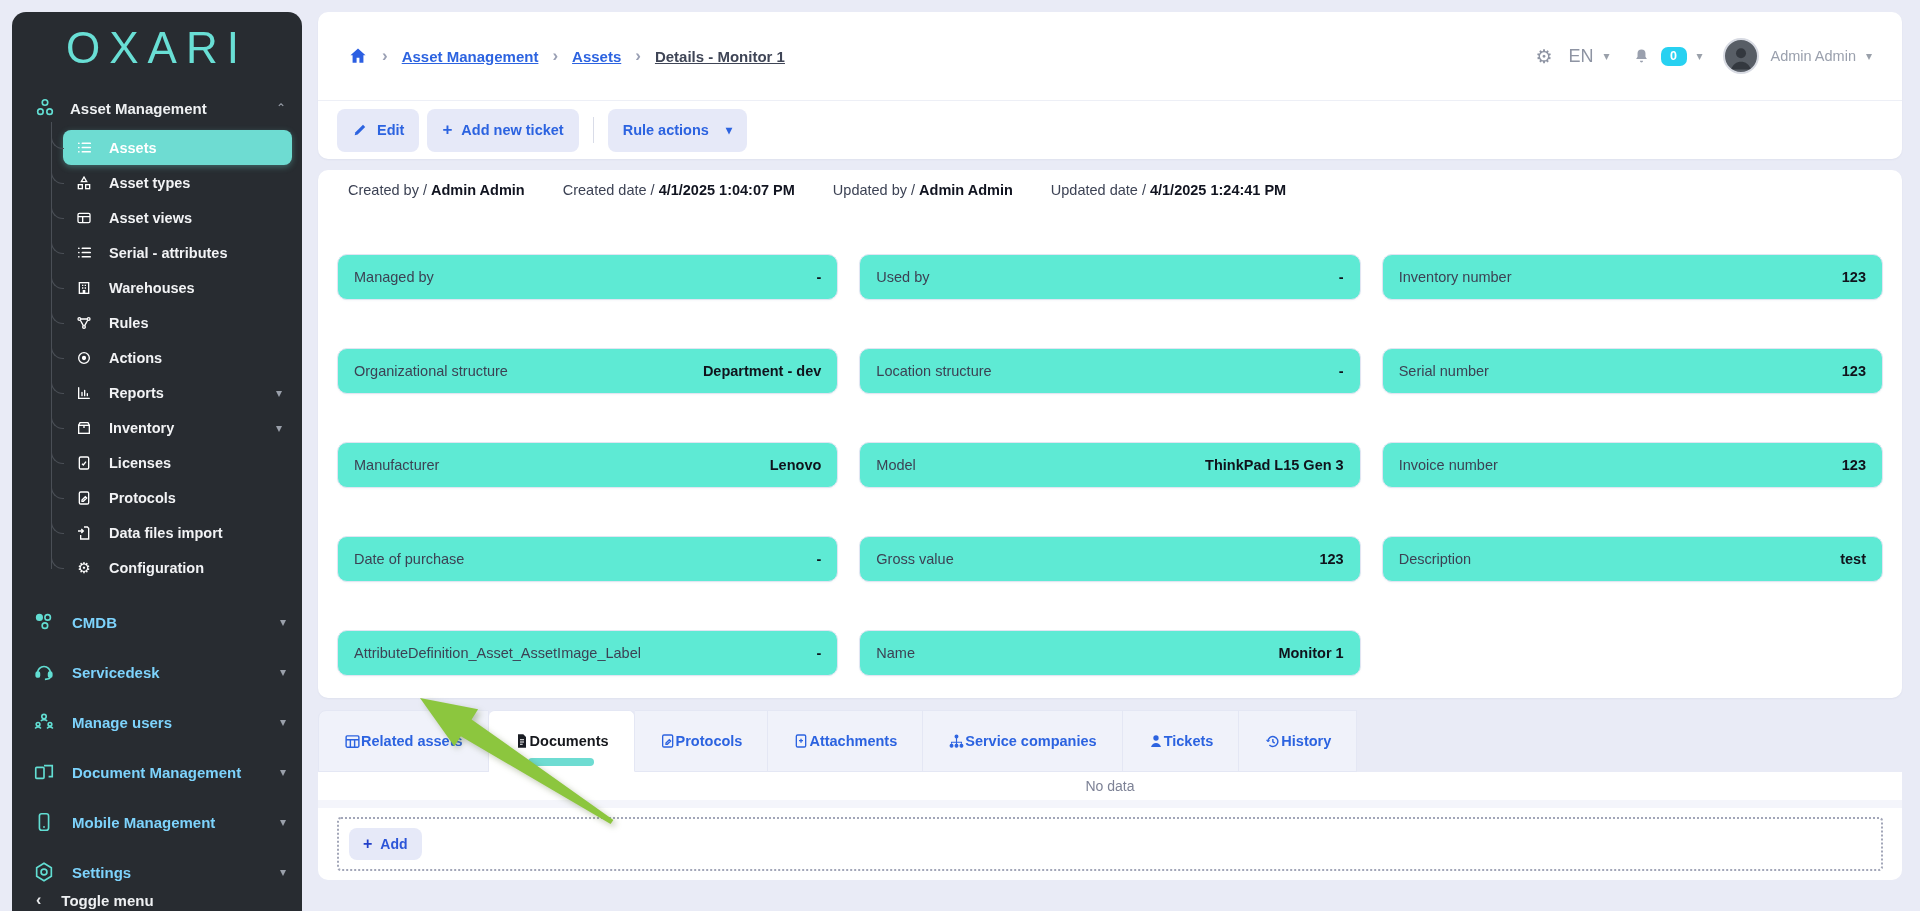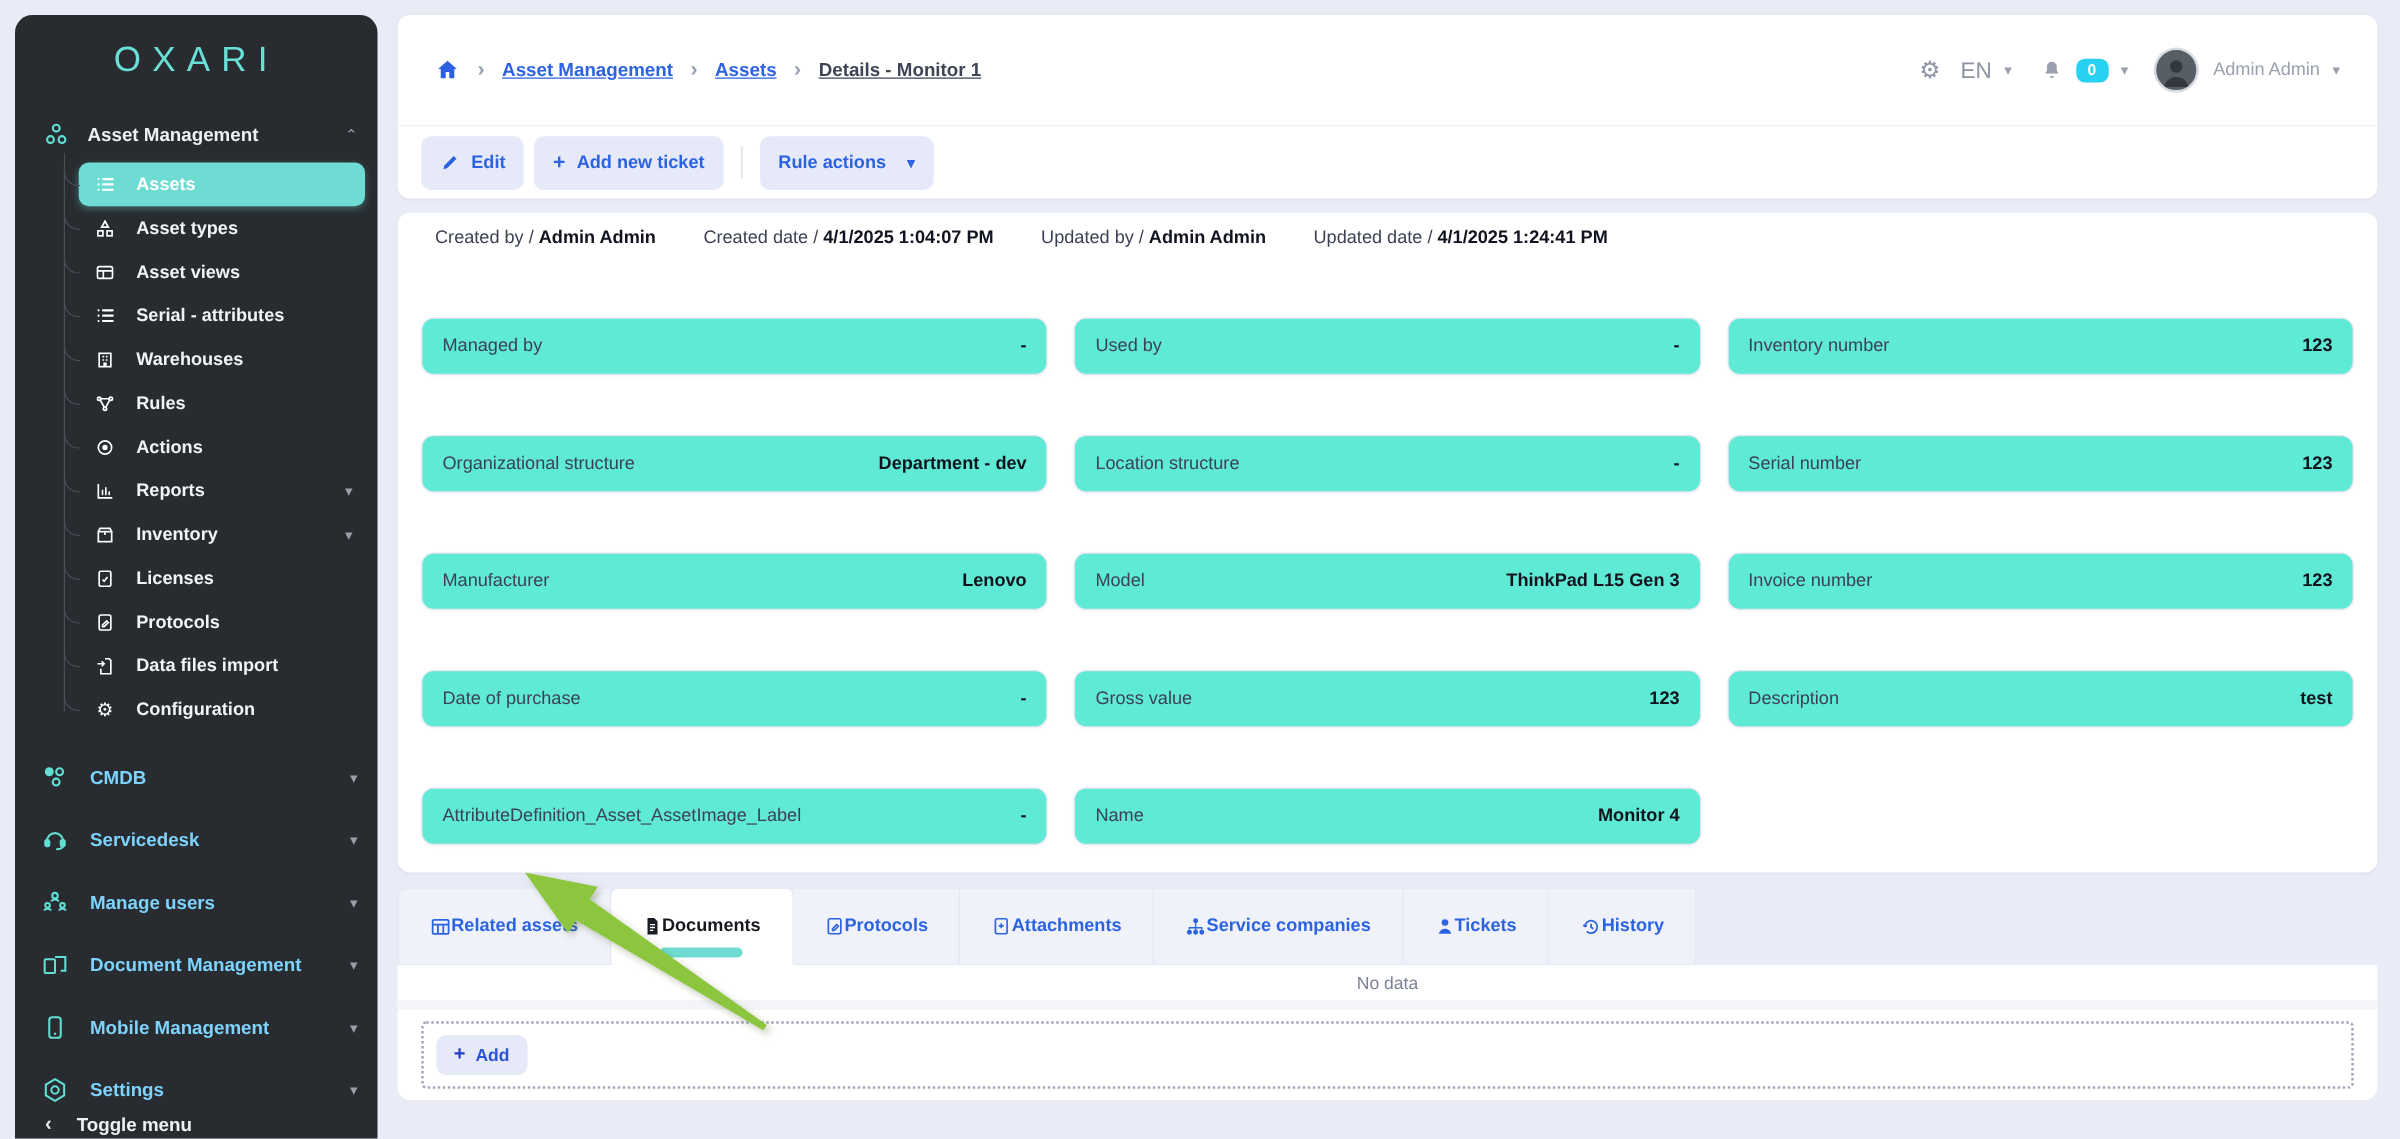--- a/index.html
+++ b/index.html
@@ -4,21 +4,21 @@
 <style>
   * { margin:0; padding:0; box-sizing:border-box; }
   html,body { width:1920px; height:911px; }
   body { font-family:"Liberation Sans", sans-serif; background:#e9ebf6; overflow:hidden; }
   .app { position:relative; width:1920px; height:911px; }
 
   
   .sidebar { position:absolute; left:12px; top:12px; width:290px; height:899px;
     background:#282c31; border-radius:14px 14px 0 0; color:#eef0f2; overflow:hidden; }
   .logo { height:64px; display:flex; align-items:center; justify-content:center;
-    color:#69dfd5; font-size:28px; letter-spacing:9px; font-weight:400; padding-top:8px; }
+    color:#69dfd5; font-size:44px; letter-spacing:9px; font-weight:400; padding-top:8px; }
   .group-hdr { display:flex; align-items:center; gap:14px; padding:0 16px 0 22px; height:44px; margin-top:10px; cursor:pointer; }
   .group-hdr .sec-label { font-size:15px; font-weight:700; flex:1; }
   .caret { color:#9aa0aa; font-size:12px; }
   .submenu { position:relative; margin-left:39px; }
   .submenu::before { content:""; position:absolute; left:0; top:2px; bottom:16px; width:1px; background:#4a4f56; }
   .sub-item { position:relative; display:flex; align-items:center; gap:16px; height:35px;
     margin:0 10px 0 12px; padding:0 10px 0 12px; border-radius:8px; cursor:pointer; }
   .sub-item::before { content:""; position:absolute; left:-12px; top:-8px; width:12px; height:26px;
     border-left:1px solid #4a4f56; border-bottom:1px solid #4a4f56; border-bottom-left-radius:12px; }
   .sub-item .s-label { font-size:14.5px; font-weight:600; color:#f2f3f5; flex:1; }
@@ -430,21 +430,21 @@
         <div class="fcard">
             <span class="fl">Description</span>
             <span class="fv">test</span>
           </div>
         <div class="fcard">
             <span class="fl">AttributeDefinition_Asset_AssetImage_Label</span>
             <span class="fv">-</span>
           </div>
         <div class="fcard">
             <span class="fl">Name</span>
-            <span class="fv">Monitor 4</span>
+            <span class="fv">Monitor 1</span>
           </div>
       </div>
     </div>
 
     <div class="tabs">
       <div class="tab">
         <span class="tic">
             <svg class="ic" width="17" height="17" viewBox="0 0 24 24" fill="none" stroke="currentColor" stroke-width="2">
               <rect x="3" y="4" width="18" height="16" rx="1.5"></rect>
               <path d="M3 9.5h18M9 9.5V20M15 9.5V20"></path>

